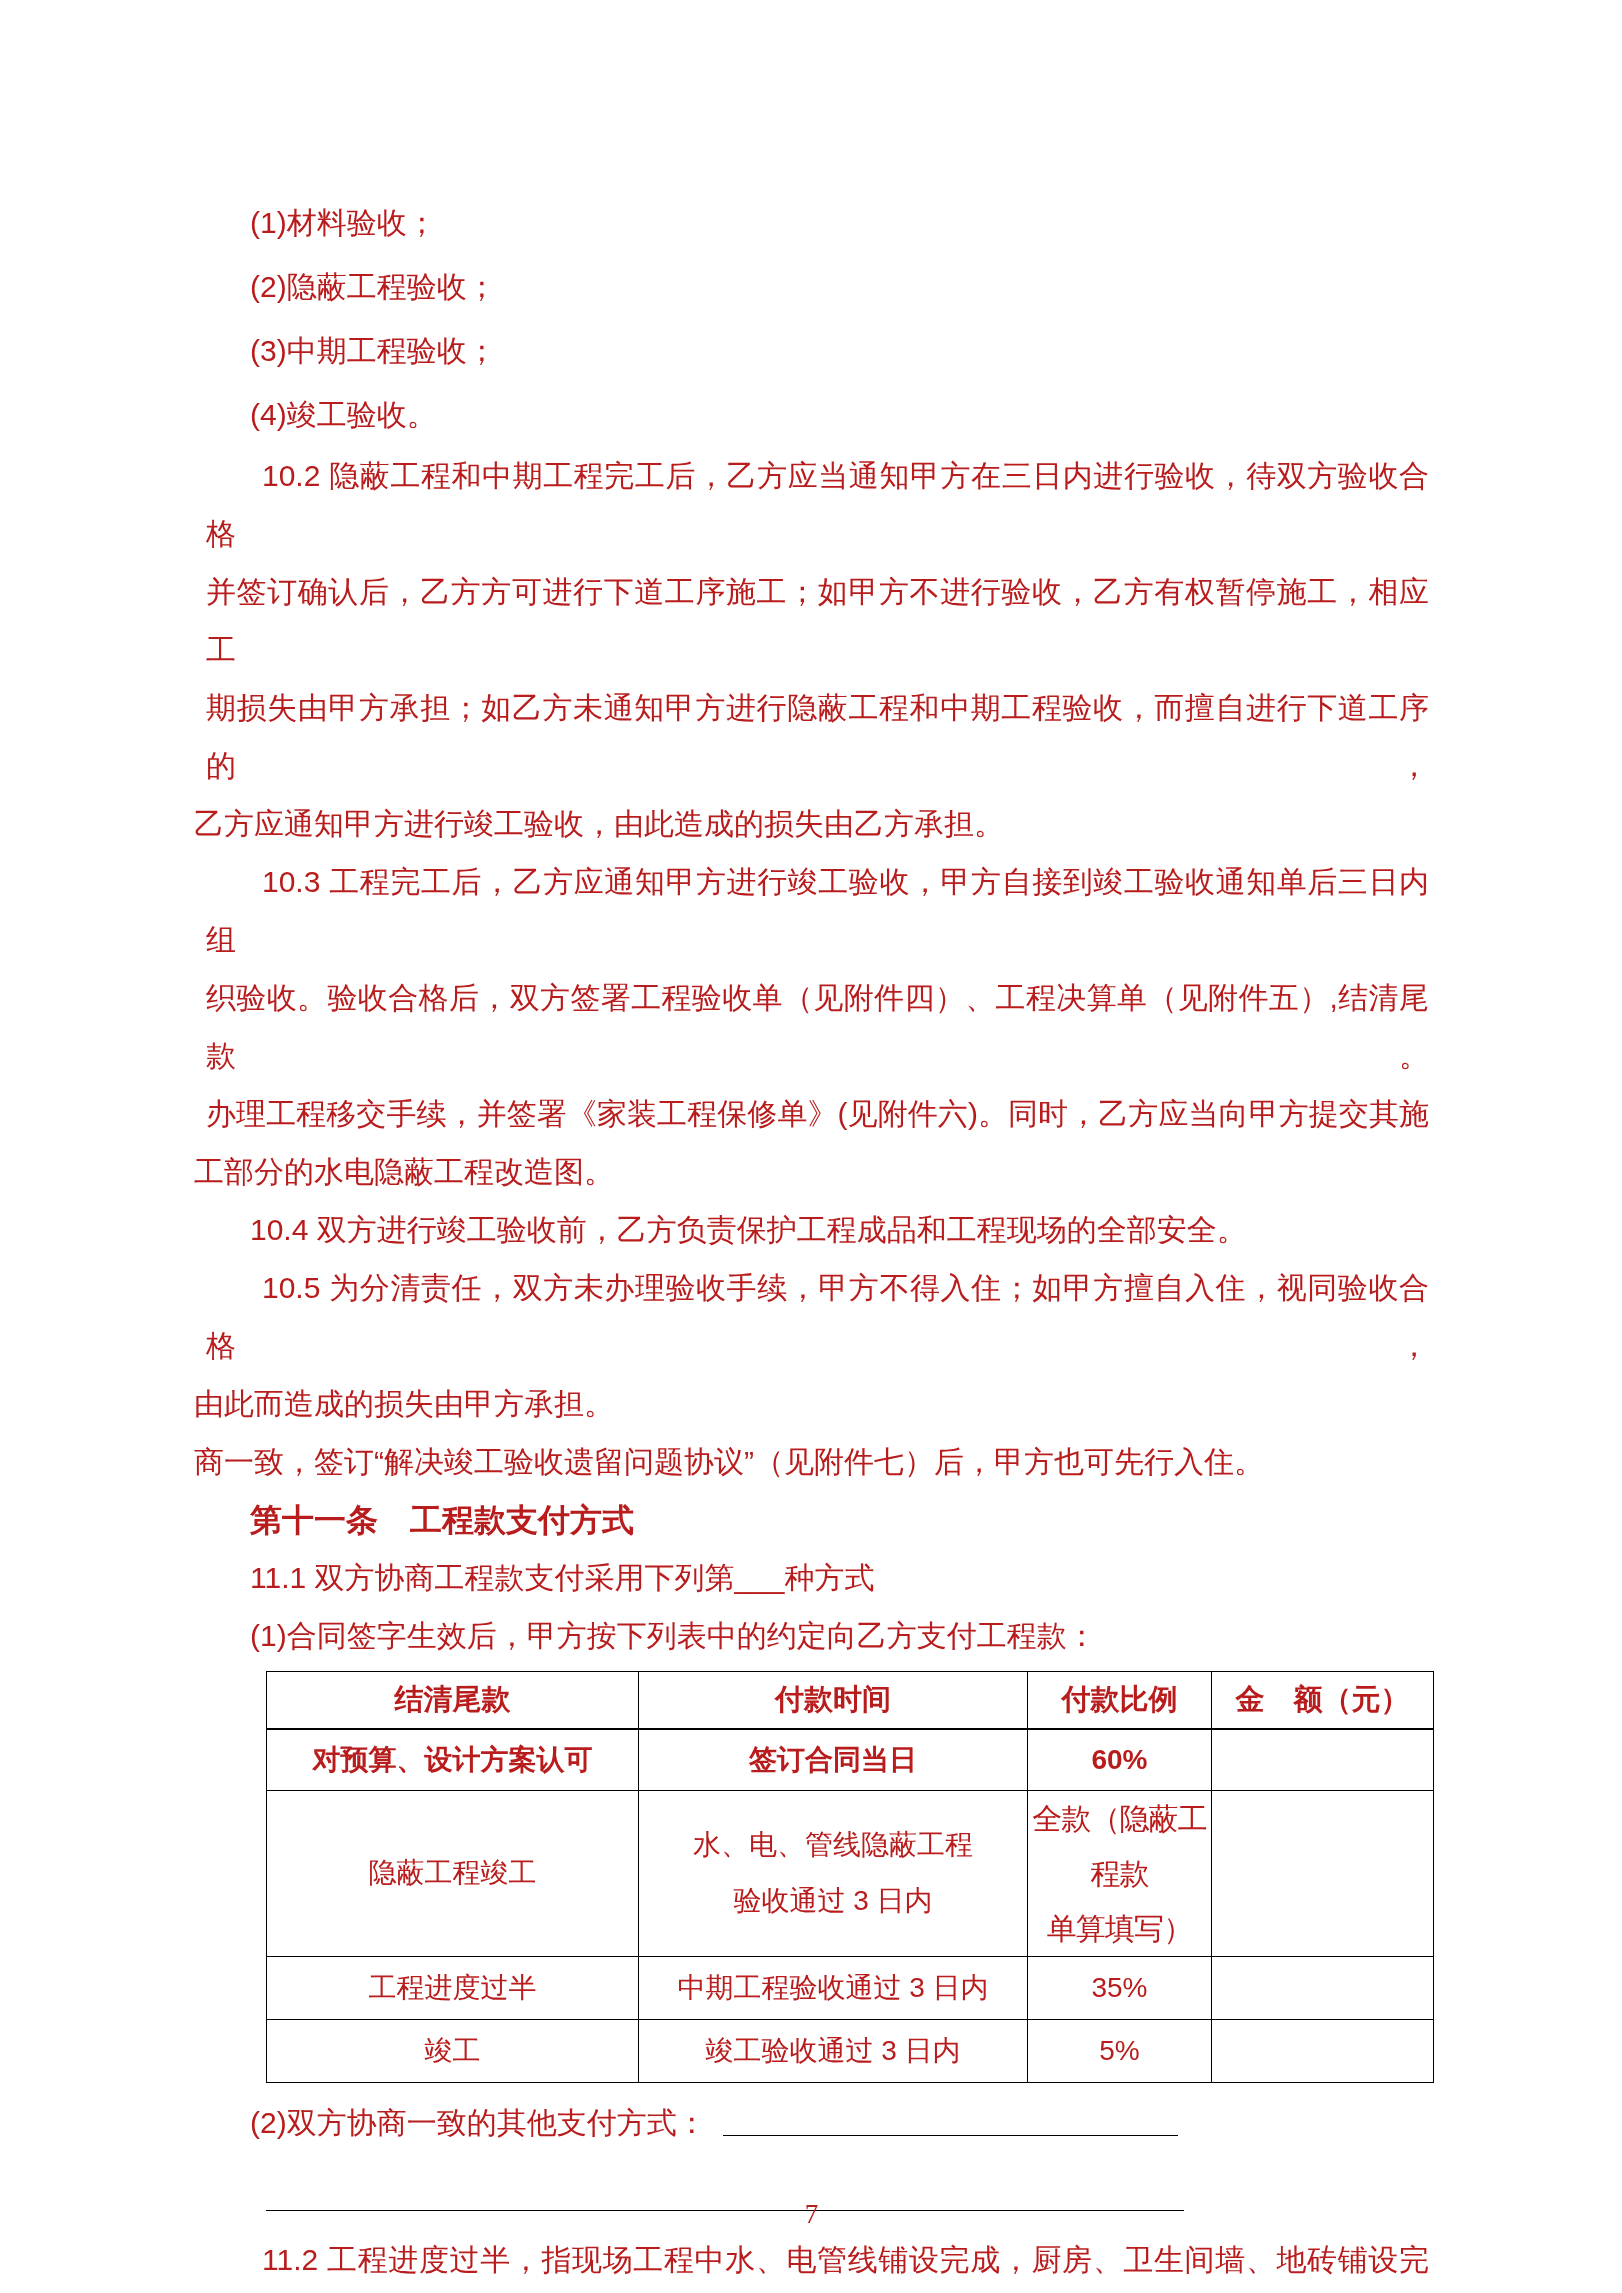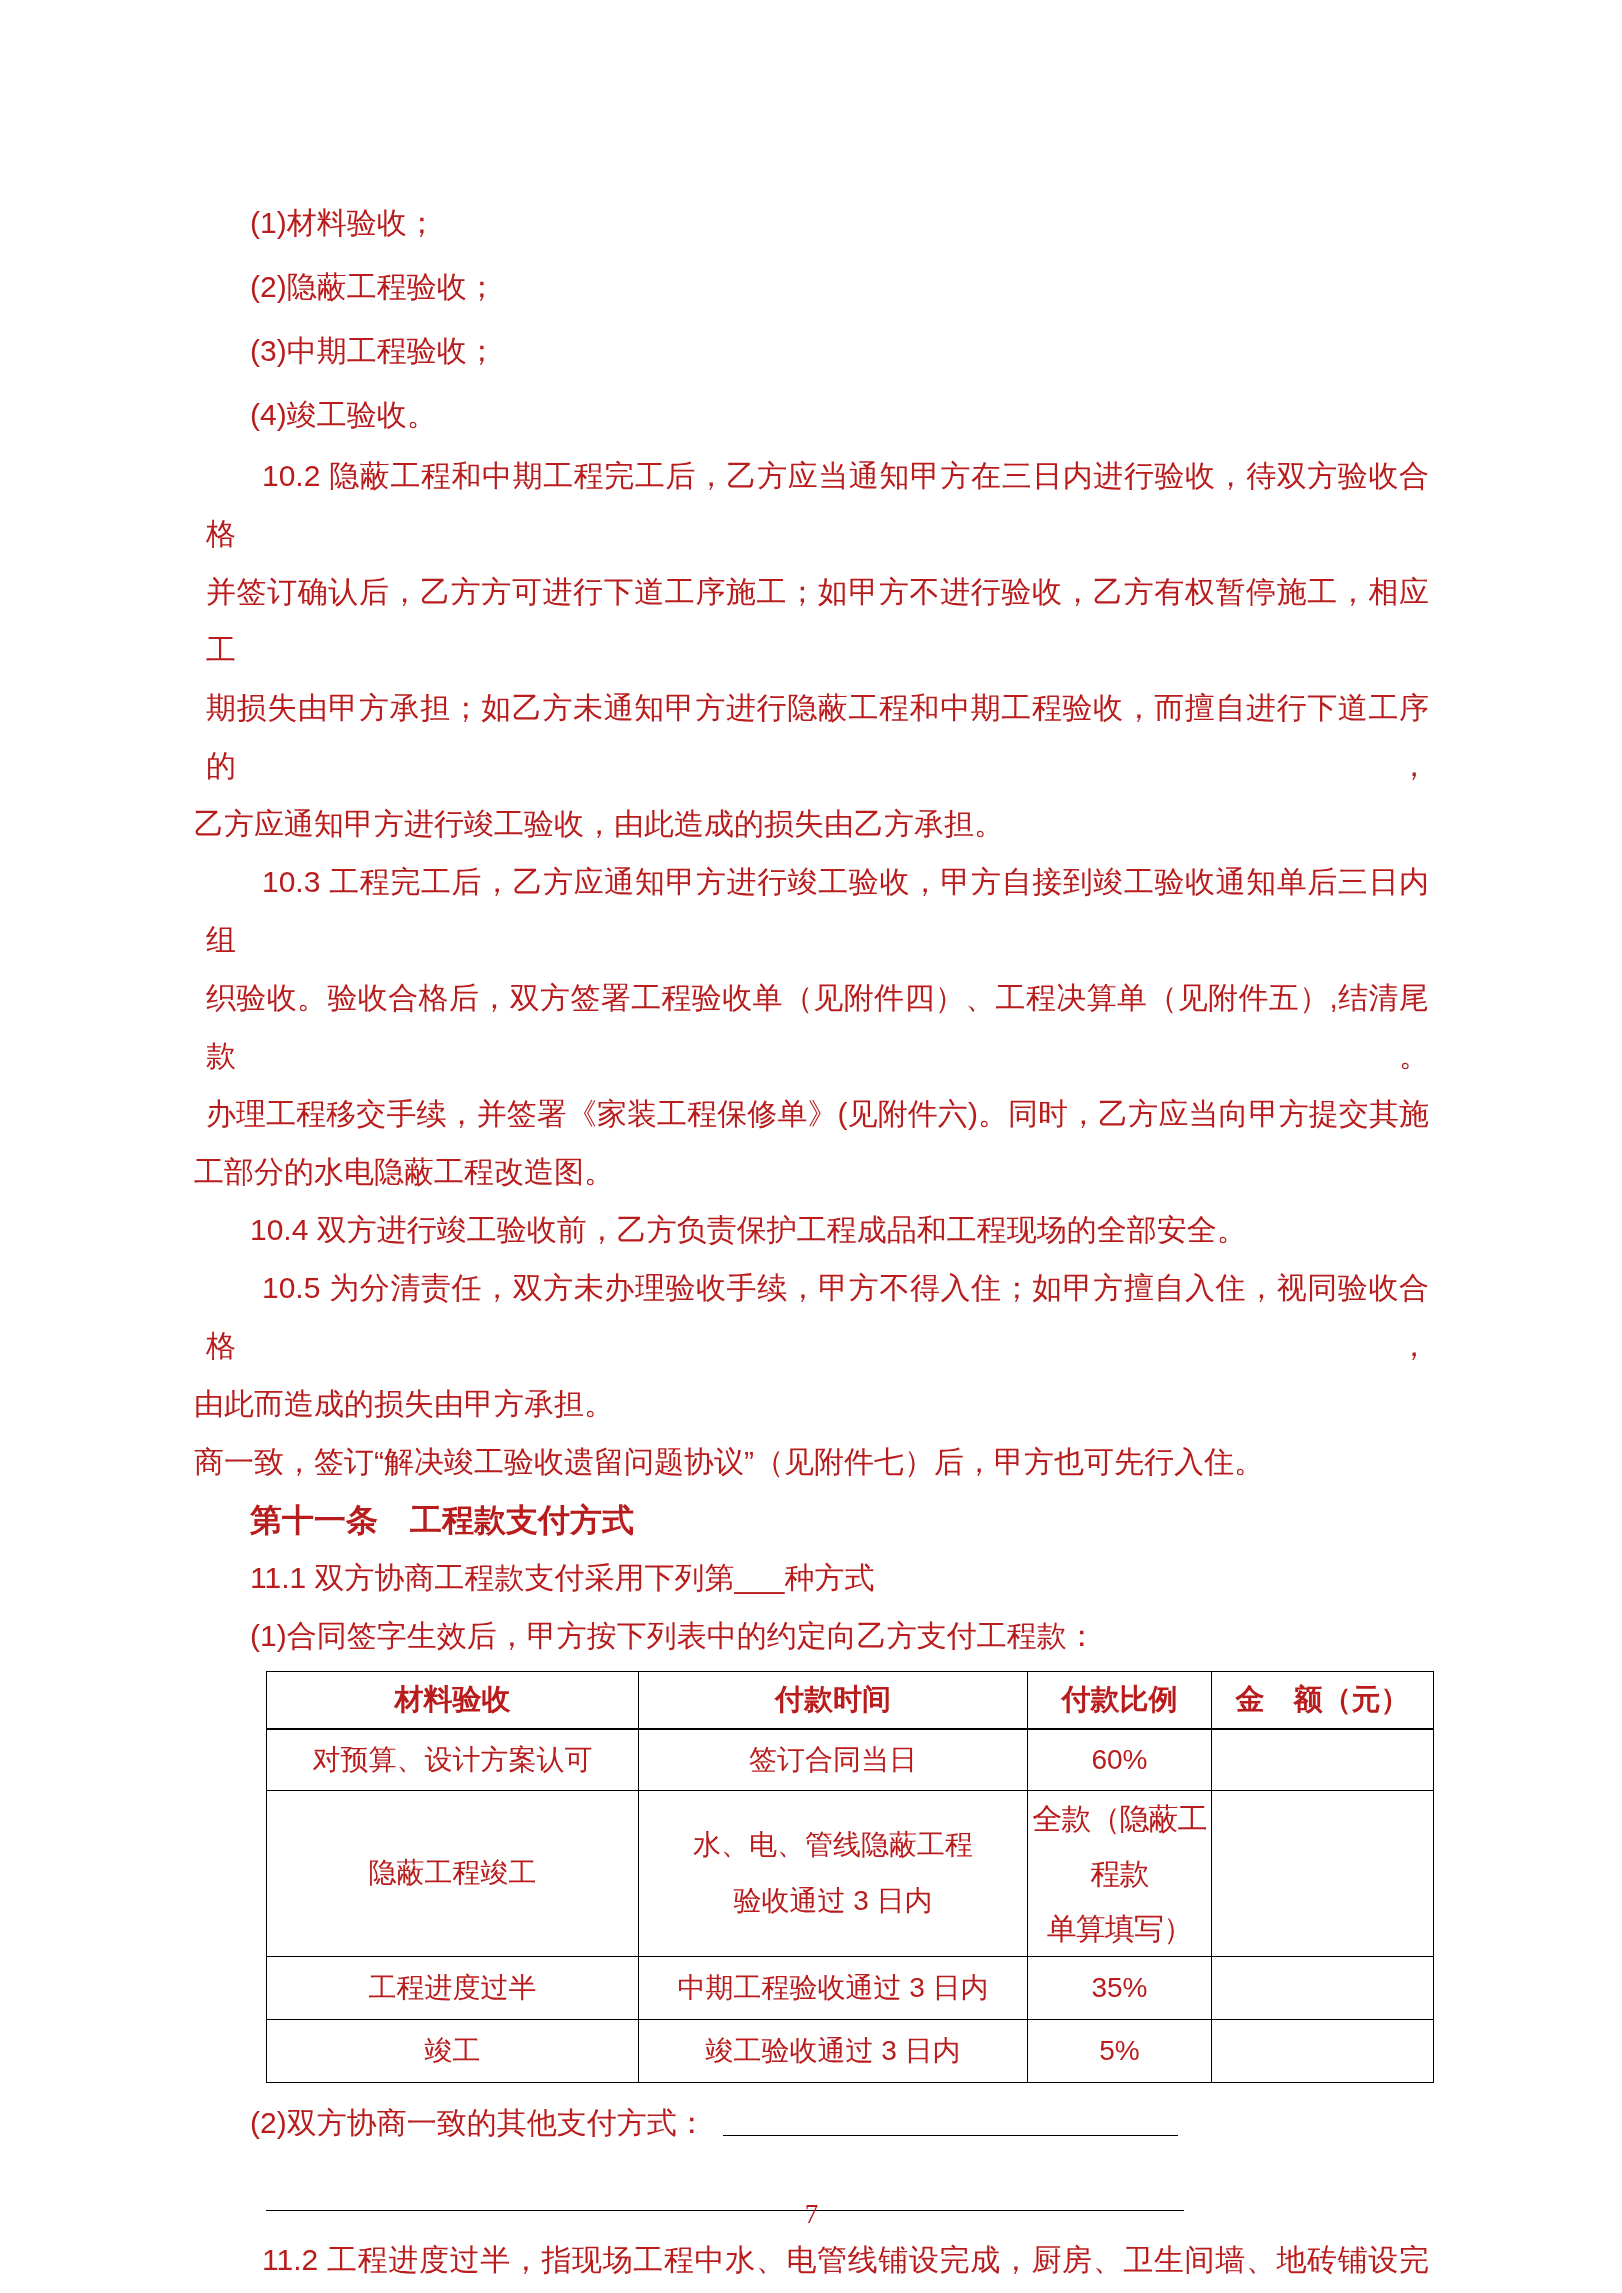--- a/index.html
+++ b/index.html
@@ -51,21 +51,21 @@
     vertical-align: middle;
     padding: 0;
     overflow: hidden;
   }
   table.pay tr.thead td {
     font-weight: bold;
     font-size: 29px;
     height: 56px;
     border-bottom: 2.7px double #000000;
   }
-  table.pay tr.r1 td { height: 60px; }
+  table.pay tr.r1 td { height: 60px; font-weight: bold; }
   table.pay tr.r2 td { height: 116px; }
   table.pay tr.r3 td { height: 62px; }
   table.pay tr.r4 td { height: 62px; }
   table.pay .cell2 div { line-height: 56px; }
   table.pay .squeeze { font-size: 30px; letter-spacing: -0.9px; margin-top: 20px; }
   table.pay .squeeze div { line-height: 55px; }
   
   .uline {
     display: inline-block;
     border-bottom: 1.8px solid #000000;
@@ -133,21 +133,21 @@
 
   <table class="pay">
     <colgroup>
       <col style="width:372px">
         <col style="width:389px">
         <col style="width:184px">
         <col style="width:222px">
     </colgroup>
     <tbody>
         <tr class="thead">
-      <td>材料验收</td>
+      <td>结清尾款</td>
       <td>付款时间</td>
       <td>付款比例</td>
       <td>金　额（元）</td>
     </tr>
     <tr class="r1">
       <td>对预算、设计方案认可</td>
       <td>签订合同当日</td>
       <td>60%</td>
       <td></td>
     </tr>

